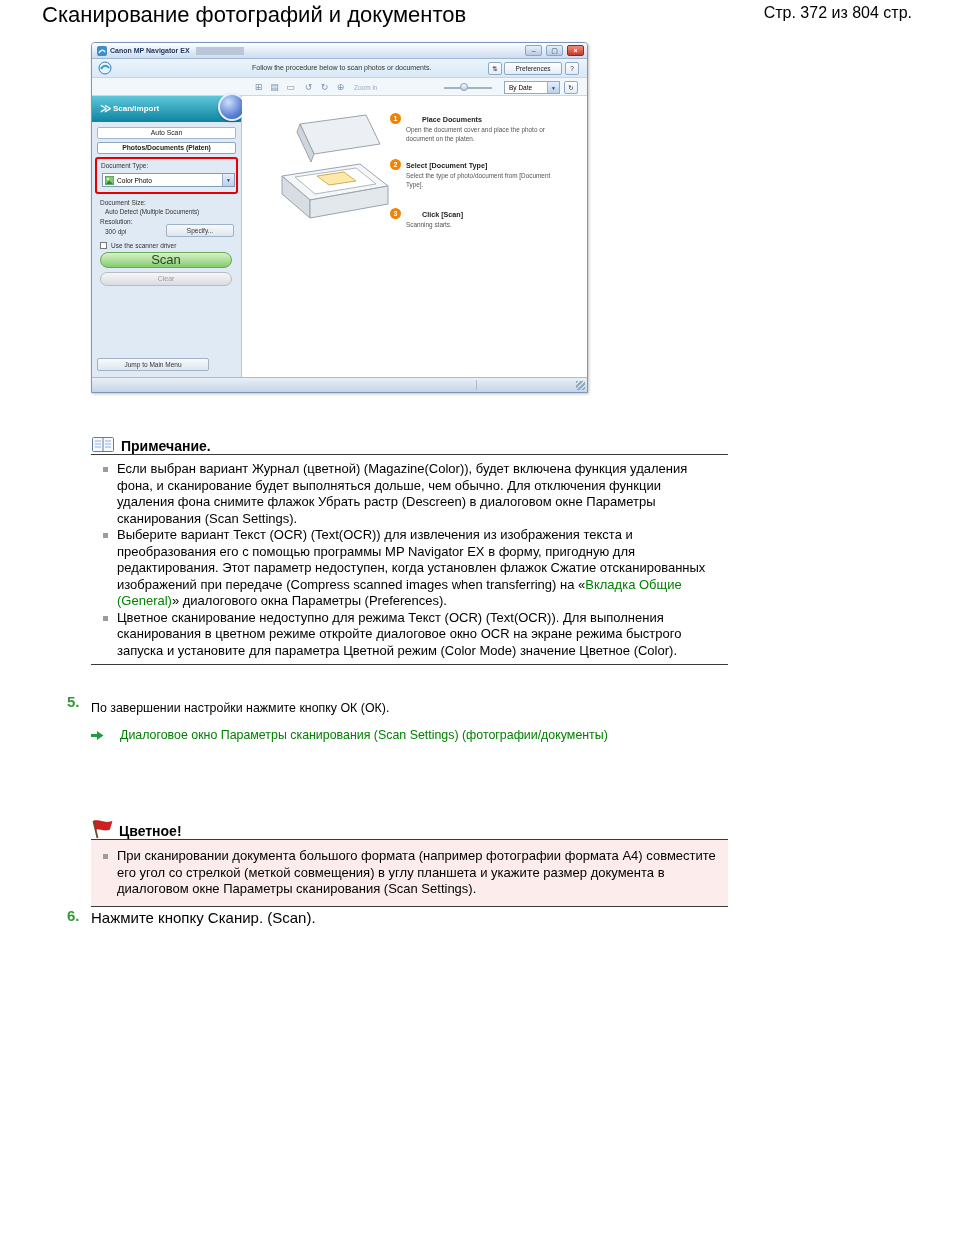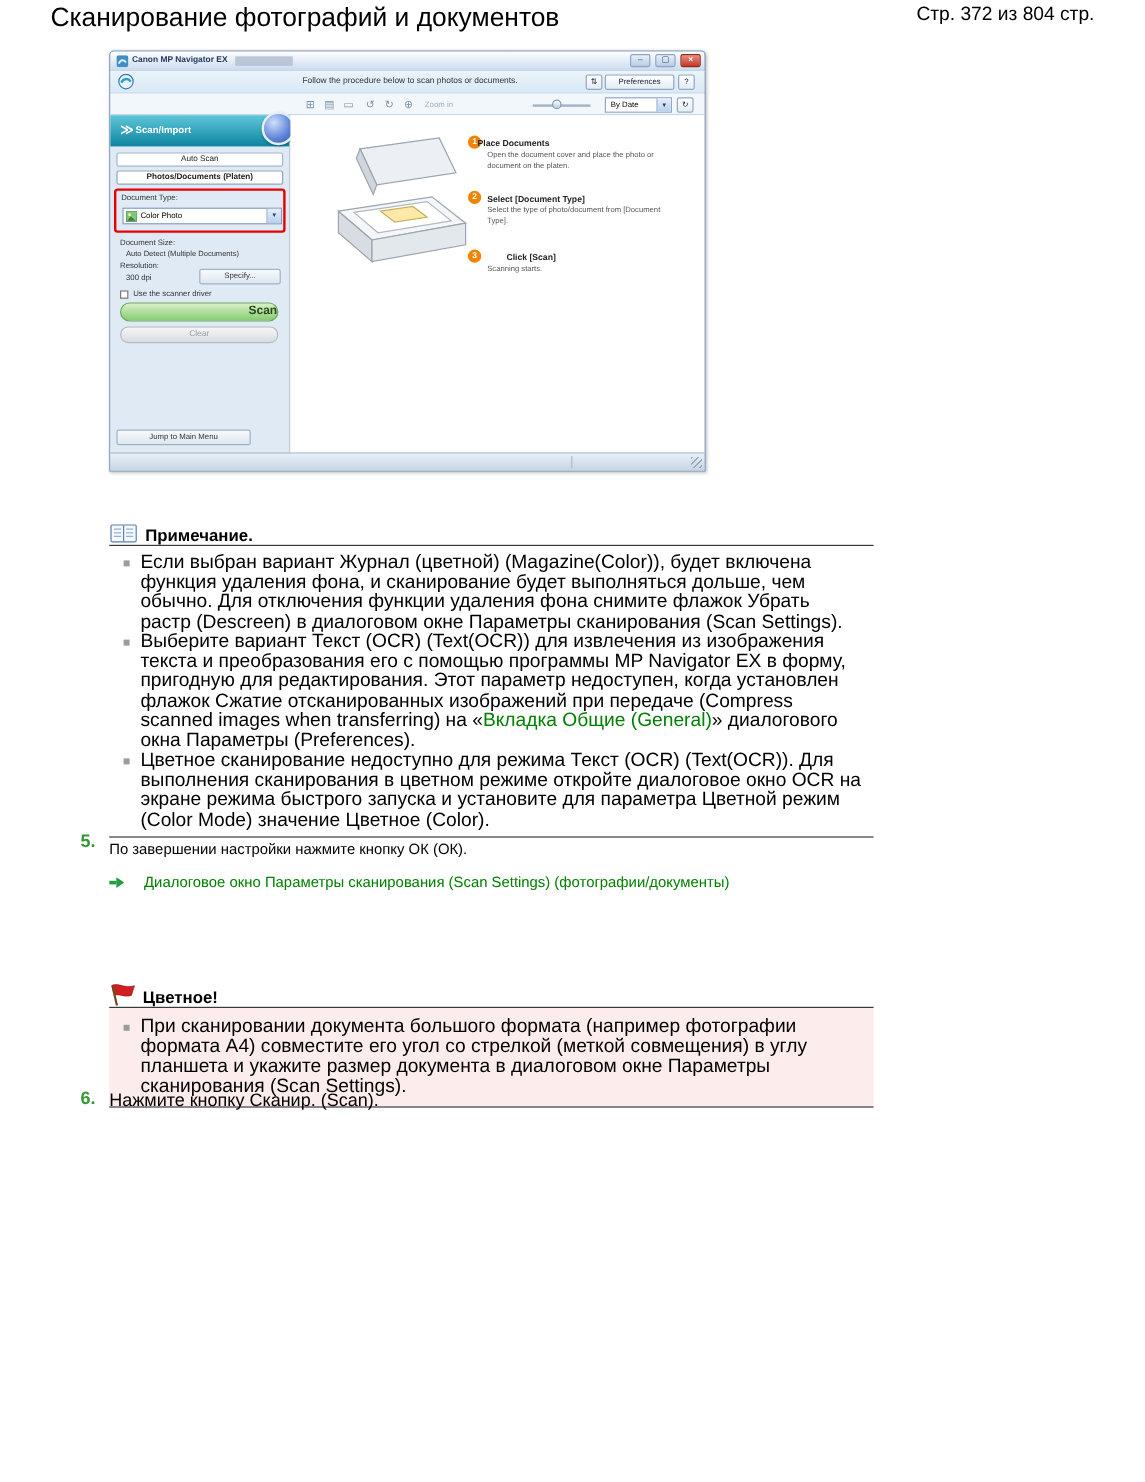--- a/index.html
+++ b/index.html
@@ -65,21 +65,21 @@
   }
   .dd-caret {
     position:absolute; right:0; top:0; width:12px; height:100%;
     background:linear-gradient(#e5eefb,#b9d0ec); border-left:1px solid #9ab1cc;
     font-size:5px; text-align:center; line-height:12px; color:#2c3e55;
   }
   .lbl { position:absolute; font-size:6.5px; color:#333; }
   .scan-btn {
     position:absolute; left:8px; top:156px; width:132px; height:16px; border-radius:8px;
     background:linear-gradient(#d9f1c7,#85cc70); border:1px solid #67a957;
-    font-size:10px; font-weight:bold; color:#29481f; text-align:right; line-height:14px;
+    font-size:13px; font-weight:normal; color:#29481f; text-align:center; line-height:14px;
   }
   .clear-btn {
     position:absolute; left:8px; top:176px; width:132px; height:14px; border-radius:7px;
     background:linear-gradient(#f5f6f7,#d9dce0); border:1px solid #b7bcc2;
     font-size:7px; color:#9aa0a6; text-align:center; line-height:12px;
   }
   .gray-btn {
     border:1px solid #9fb2c6; border-radius:2px; background:linear-gradient(#f8fafc,#dde6ef);
     font-size:6.5px; color:#333; text-align:center;
   }
@@ -100,21 +100,21 @@
     border:2px solid #e7eefb; box-shadow:0 1px 2px rgba(0,0,0,.3);
   }
 
   
   .section { left:91px; width:637px;margin-top:29px; }
   .sec-head { display:flex; align-items:flex-end; gap:6px; height:20px; }
   .sec-title { font-size:14px; font-weight:bold; }
   .note-list { padding:6px 10px 5px 12px; }
   .note-item { display:flex; gap:9px; }
   .bullet { width:5px; height:5px; background:#9c9c9c; margin-top:6px; flex:none; }
-  .note-text { font-size:16px; line-height:16.5px; }
+  .note-text { font-size:13px; line-height:16.5px; }
   .glink { color:#008000; text-decoration:none; cursor:pointer; }
   .warn-box { background:#fcecec; padding:8px 10px 8px 12px; }
 
   
   .bigstep { display:flex; }
   .bigstep .num { width:24px; font-size:15px; font-weight:bold; color:#339933; flex:none; }
   .bigstep .stext { font-size:15px; line-height:21px; width:592px; }
   .substep { font-size:12.4px; }
   .linkrow { display:flex; align-items:center; gap:16px; }
   .linkrow a { font-size:12.4px; color:#008000; text-decoration:none; cursor:pointer; }
@@ -213,21 +213,21 @@
       <polygon points="30,12 96,3 110,32 44,42" fill="#eceff3" stroke="#9aa4ae"></polygon>
       <polygon points="30,12 44,42 41,50 27,20" fill="#cfd6dd" stroke="#9aa4ae"></polygon>
       <polygon points="12,64 90,52 118,74 40,88" fill="#f4f6f8" stroke="#9aa4ae"></polygon>
       <polygon points="12,64 40,88 40,106 12,82" fill="#d7dde3" stroke="#9aa4ae"></polygon>
       <polygon points="40,88 118,74 118,92 40,106" fill="#e3e8ed" stroke="#9aa4ae"></polygon>
       <polygon points="25,65 86,56 106,72 45,82" fill="#ffffff" stroke="#b0b8c0"></polygon>
       <polygon points="47,64 74,60 86,69 59,73" fill="#ffe9a8" stroke="#c8b060"></polygon>
     </svg>
 
     <span class="step-circle" style="left:148px; top:17px;">1</span>
-    <span class="step-title" style="left:156px; top:19px;">Place Documents</span>
+    <span class="step-title" style="left:180px; top:19px;">Place Documents</span>
     <span class="step-desc" style="left:164px; top:30px;">Open the document cover and place the photo or document on the platen.</span>
 
     <span class="step-circle" style="left:148px; top:63px;">2</span>
     <span class="step-title" style="left:164px; top:65px;">Select [Document Type]</span>
     <span class="step-desc" style="left:164px; top:76px;">Select the type of photo/document from [Document Type].</span>
 
     <span class="step-circle" style="left:148px; top:112px;">3</span>
     <span class="step-title" style="left:180px; top:114px;text-align:center;">Click [Scan]</span>
     <span class="step-desc" style="left:164px; top:125px;">Scanning starts.</span>
   </div>

